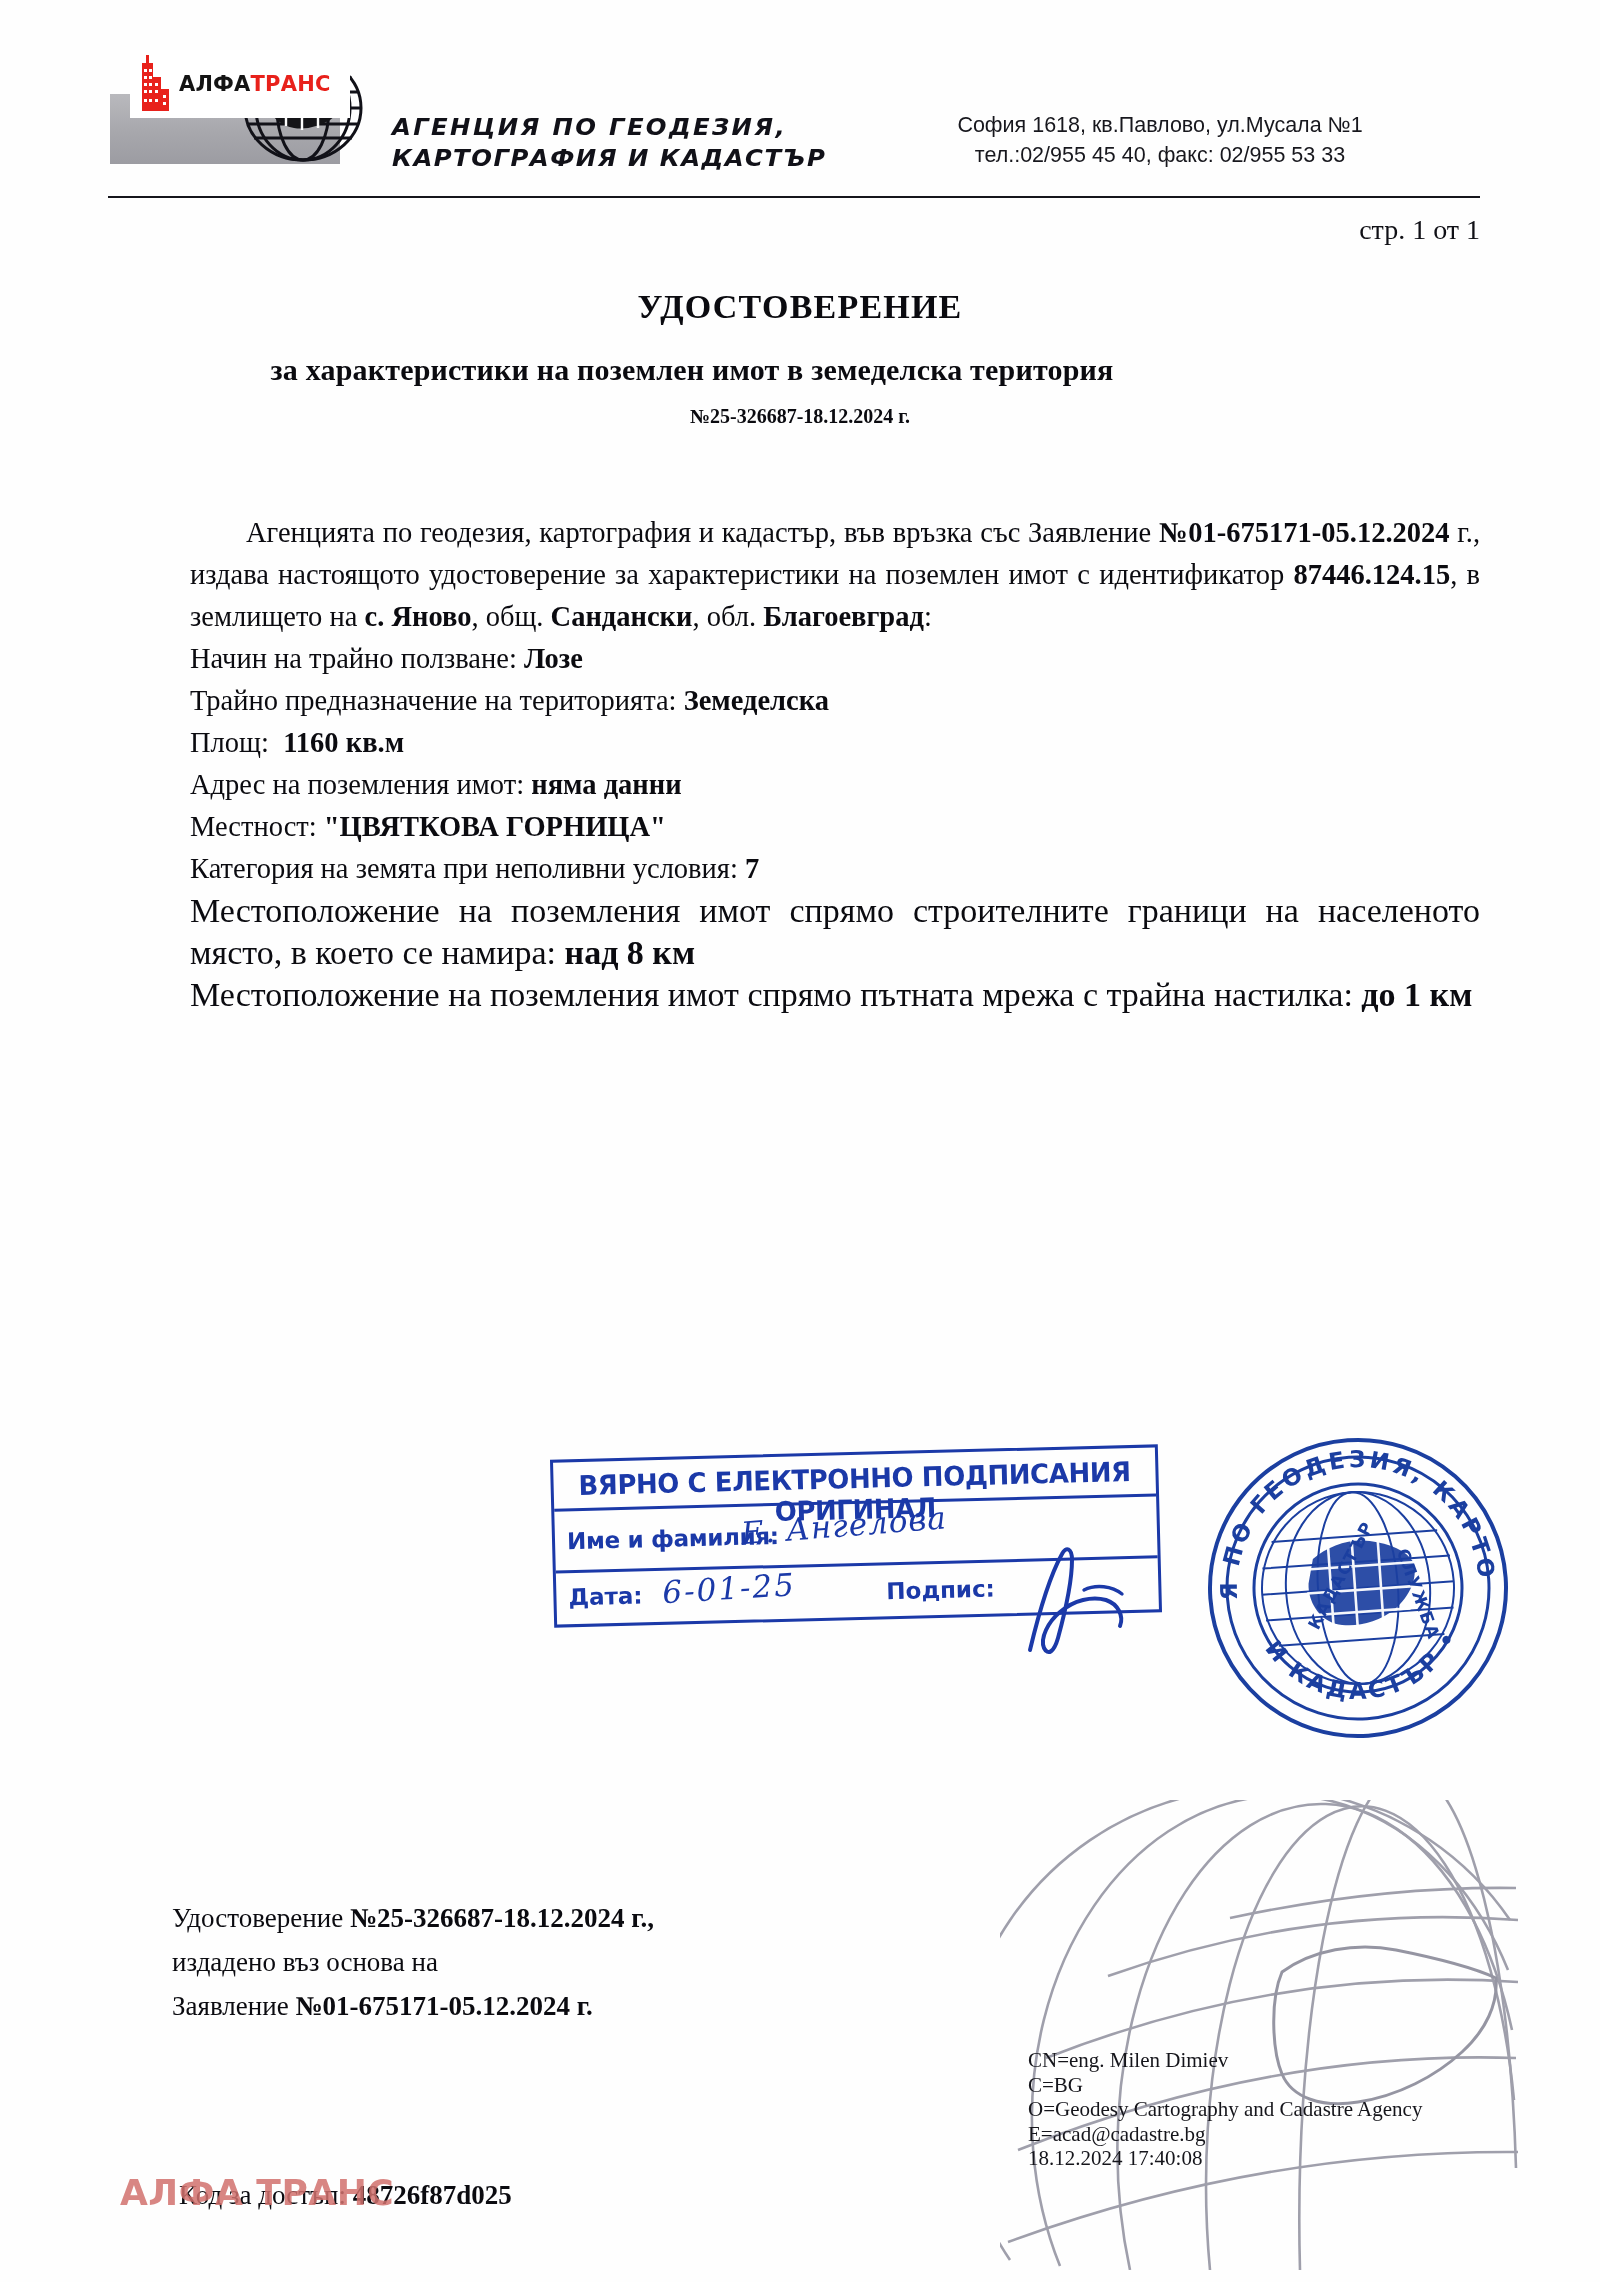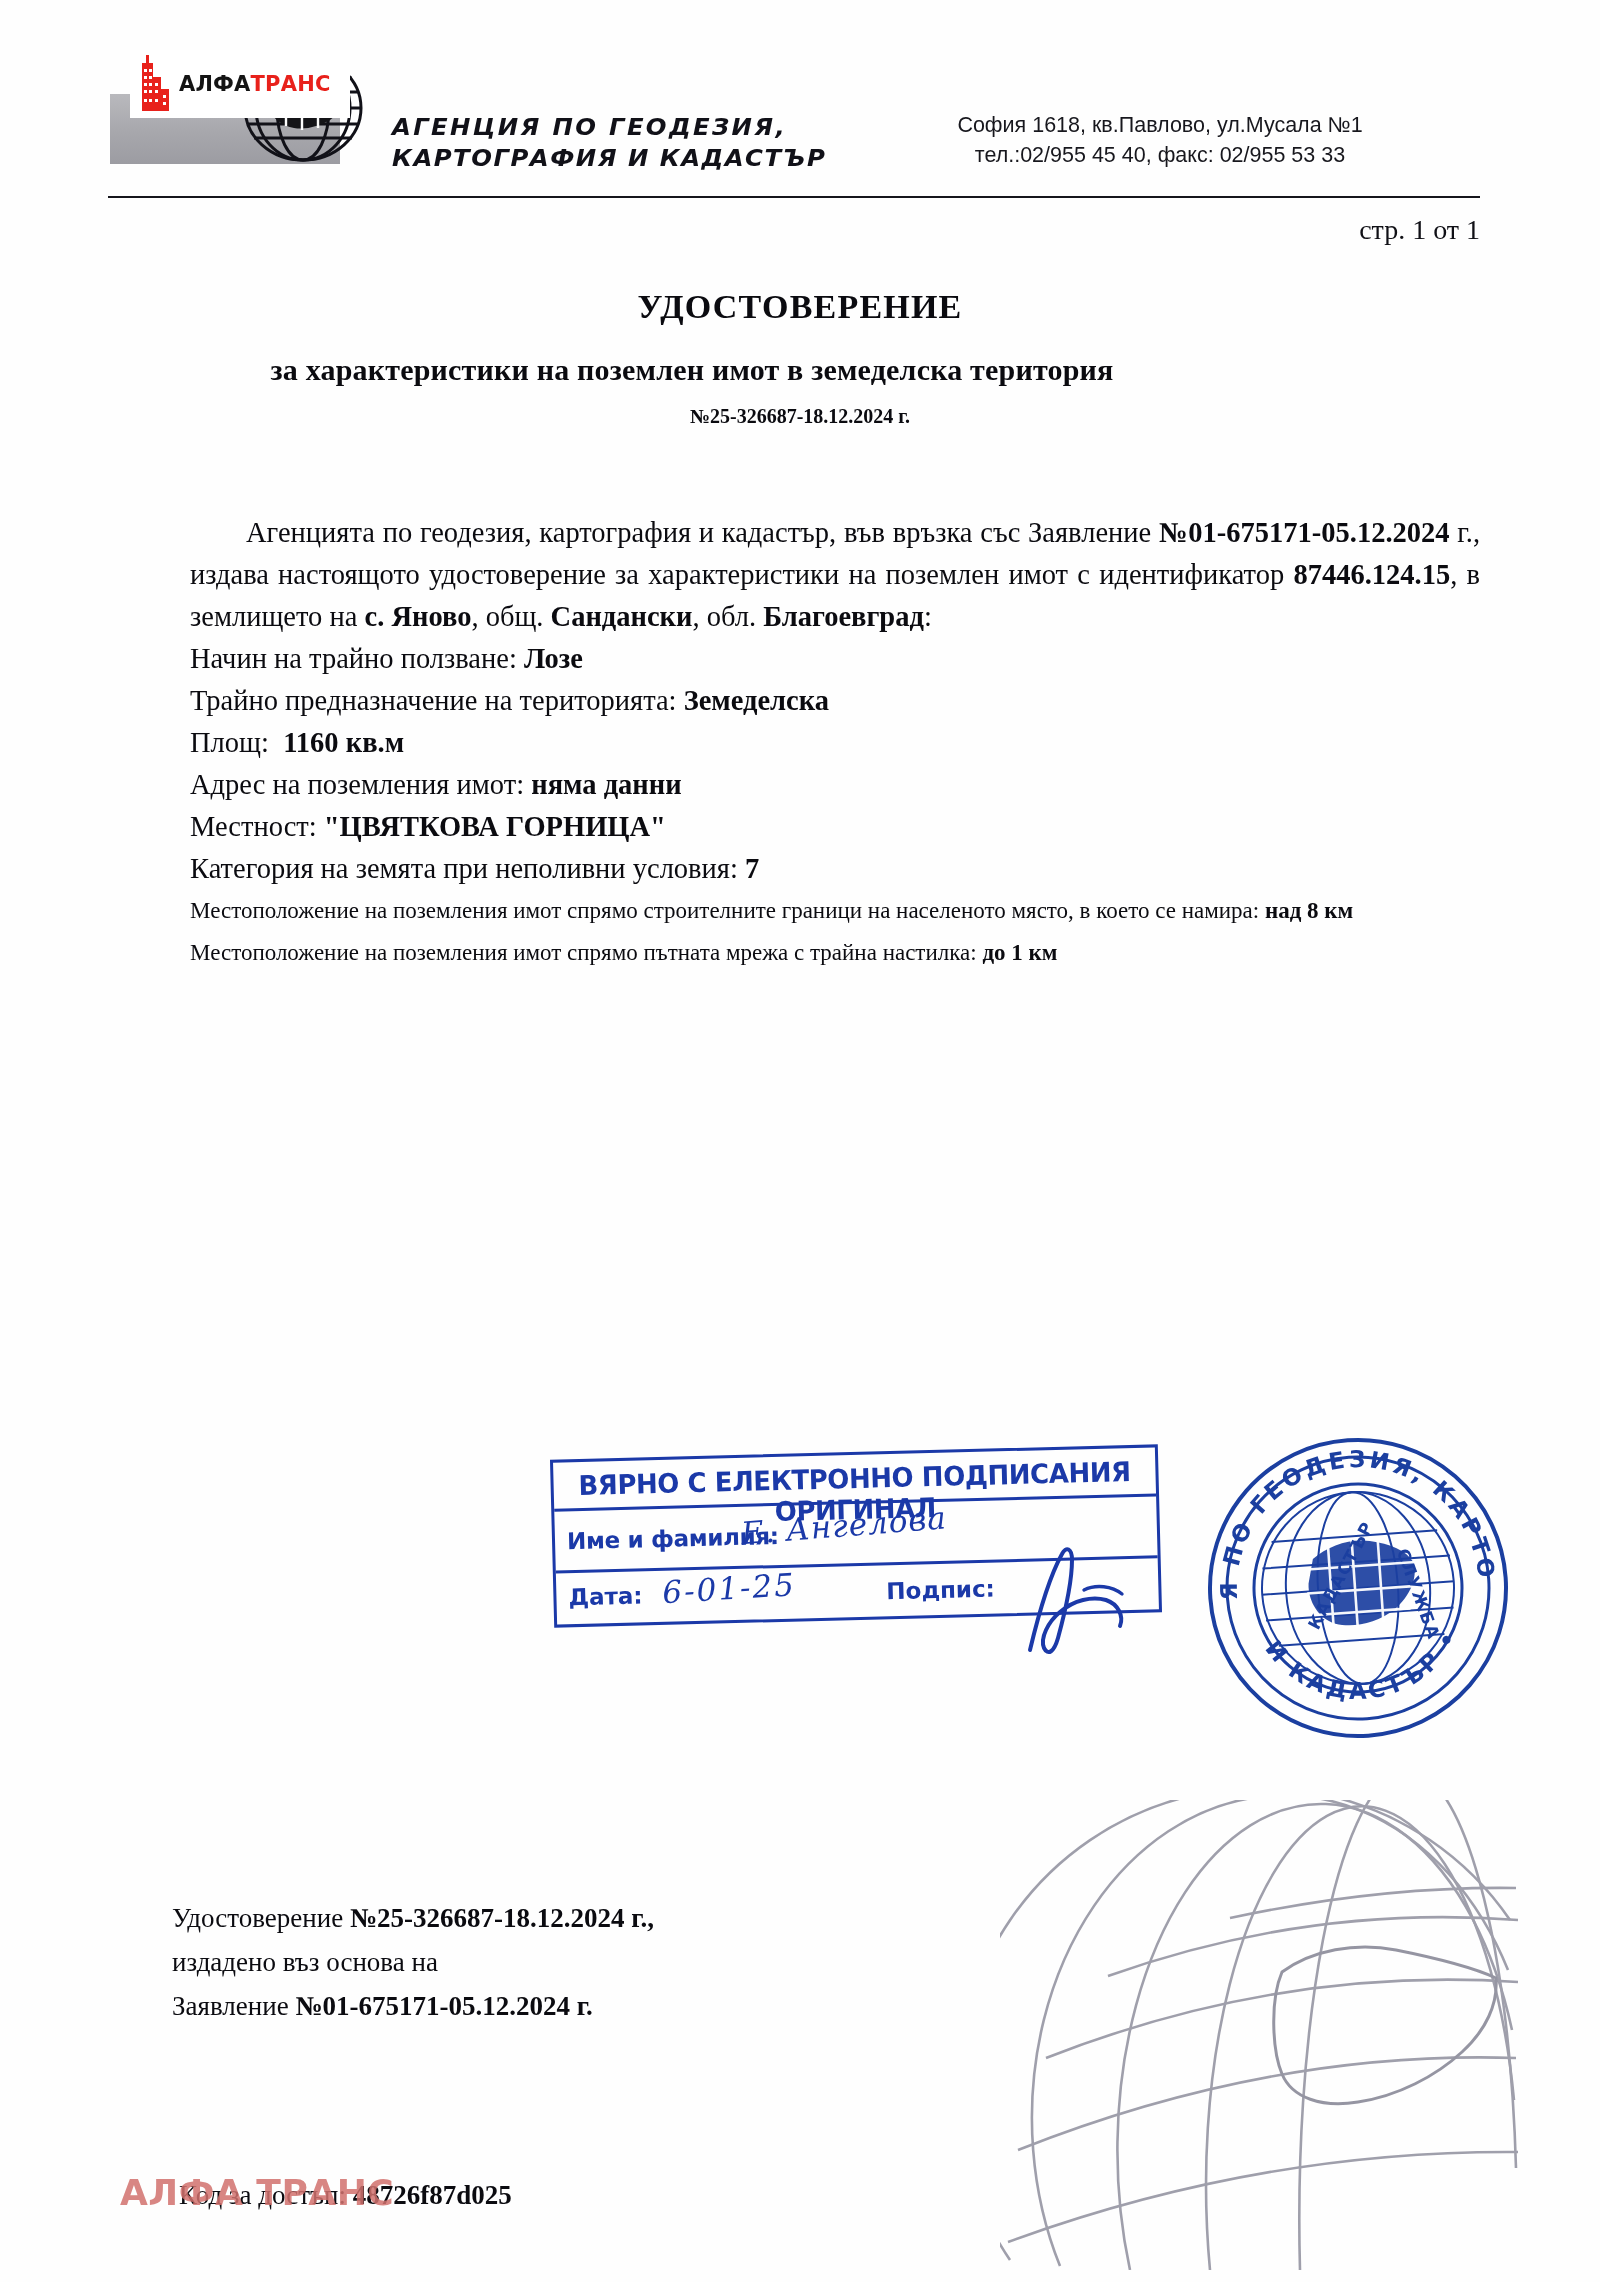--- a/index.html
+++ b/index.html
@@ -191,21 +191,21 @@
   .para b { font-weight: 700; }
 
   .attr {
     font-size: 28.5px;
     line-height: 42px;
     margin: 0;
     white-space: nowrap;
   }
   .attr b { font-weight: 700; }
   .attr-wrap {
-    font-size: 23px;
+    font-size: 34px;
     line-height: 42px;
     margin: 0;
     text-align: justify;
     text-justify: inter-word;
   }
   .attr-wrap b { font-weight: 700; }
 
   
   .verify-box {
     position: absolute;
@@ -528,20 +528,27 @@
         <path d="M108 176 Q 310 104 518 120"></path>
         <path d="M230 118 Q 380 86 516 88"></path>
         <path d="M8 442 Q 260 350 518 352"></path>
       </g>
       <path d="M282 172 C312 150 356 142 396 150 C436 158 470 166 496 178
                C498 204 486 230 462 252 C436 276 398 296 358 302
                C322 308 292 298 282 274 C272 250 270 200 282 172 Z" fill="none" stroke="#6e6e80" stroke-width="3"></path>
     </svg>
   </div>
 
+  <div class="dsig">
+    <div>CN=eng. Milen Dimiev</div>
+    <div>C=BG</div>
+    <div>O=Geodesy Cartography and Cadastre Agency</div>
+    <div>E=acad@cadastre.bg</div>
+    <div>18.12.2024 17:40:08</div>
+  </div>
 
   <div class="footer">
     <div><span>Удостоверение </span><b>№25-326687-18.12.2024 г.,</b></div>
     <div>издадено въз основа на</div>
     <div><span>Заявление </span><b>№01-675171-05.12.2024 г.</b></div>
   </div>
 
   <div class="code-line"><span>Код за достъп: </span><b>48726f87d025</b></div>
 
   <div class="alfa-wm">АЛФА ТРАНС</div>

